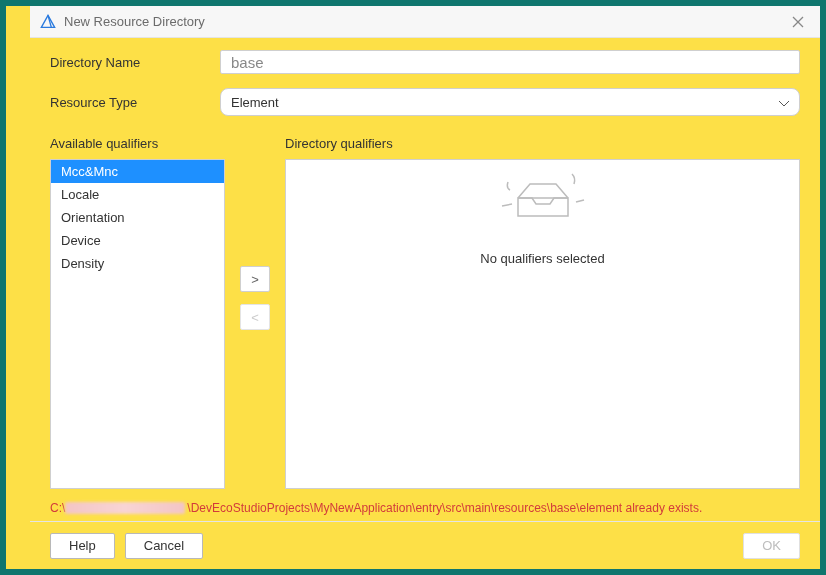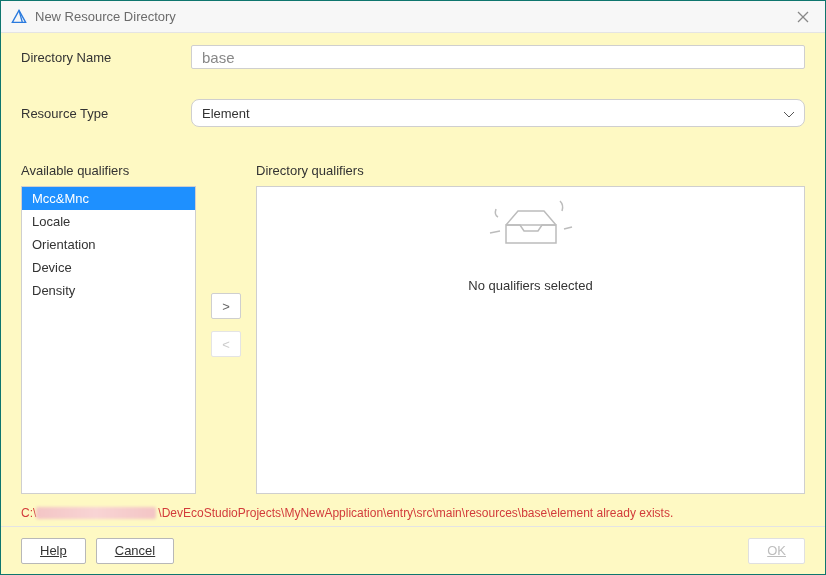--- a/index.html
+++ b/index.html
@@ -6,25 +6,26 @@
   body {
     margin: 0;
     font-family: "Segoe UI", Arial, sans-serif;
     font-size: 13px;
     color: #333;
     background: #fff;
   }
   .window {
     width: 826px;
     height: 575px;
-    border: 1px solid #0f766e;
-    background: #fef9c3;
+    border: 6px solid #0f766e;
+    background: #fde047;
     position: relative;
     display: flex;
     flex-direction: column;
+    padding-left: 24px;
   }
   .titlebar {
     height: 32px;
     border-bottom: 1px solid #e4e4e4;
     display: flex;
     align-items: center;
     padding: 0 10px;
     background: #f7f7f7;
   }
   .titlebar .app-icon {
@@ -41,21 +42,21 @@
     justify-content:center;
     color:#888;
     cursor:pointer;
   }
   .content {
     padding: 12px 20px 0 20px;
     flex: 1;
     display: flex;
     flex-direction: column;
   }
-  .row { display:flex; align-items:center; margin-bottom: 30px; }
+  .row { display:flex; align-items:center; margin-bottom: 14px; }
   .label { width: 170px; color:#333; }
   .text-input {
     flex:1;
     height: 24px;
     border:1px solid #cfcfcf;
     border-radius:2px;
     padding: 0 10px;
     font-size:15px;
     color:#888;
     background:#fff;
@@ -161,21 +162,20 @@
   }
   .btn {
     height:26px;
     padding:0 18px;
     border:1px solid #b8b8b8;
     background:#fff;
     border-radius:2px;
     color:#333;
     cursor:pointer;
     font-size:13px;
-    text-decoration:underline;
   }
   .btn.disabled {
     color:#bdbdbd;
     border-color:#e0e0e0;
     cursor:default;
   }
   .spacer { flex:1; }
 </style>
 </head>
 <body>

